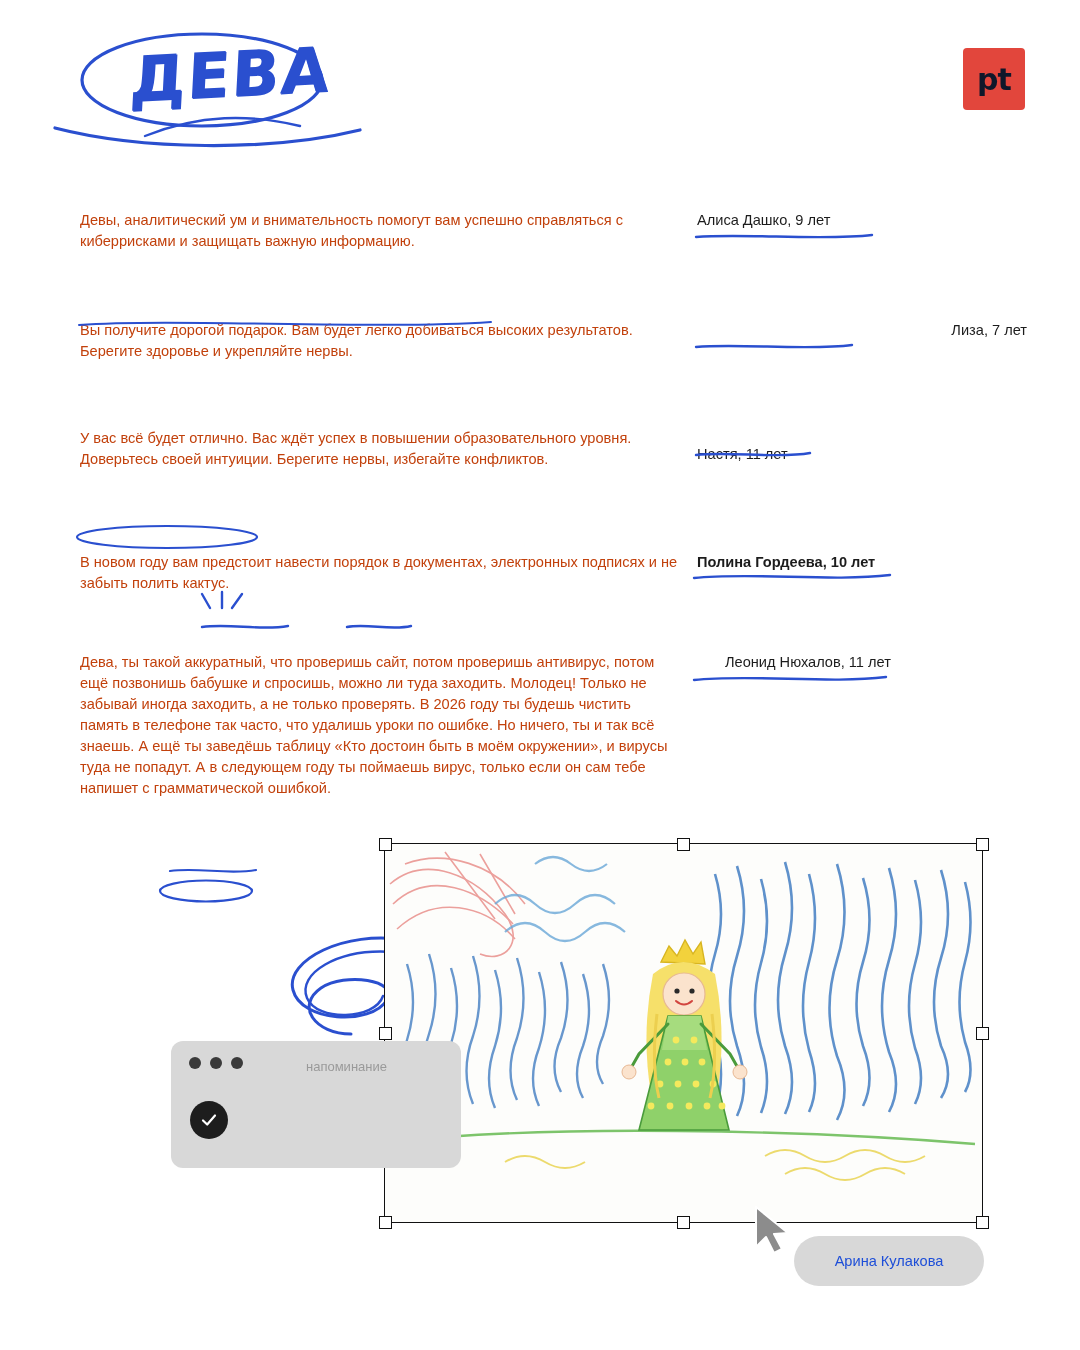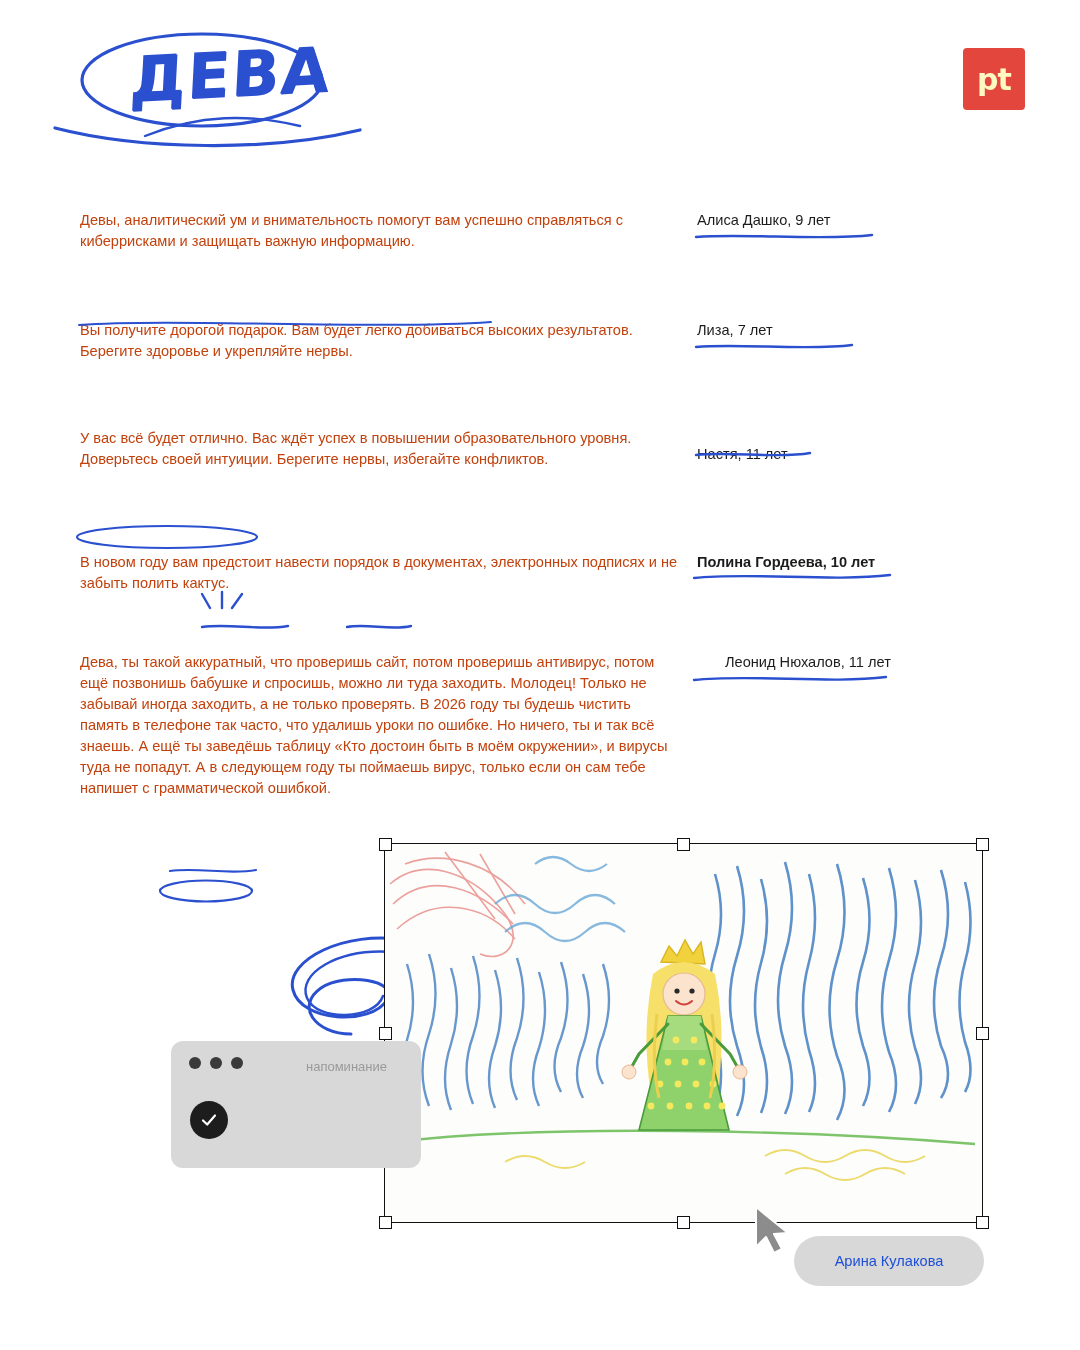--- a/index.html
+++ b/index.html
@@ -43,21 +43,21 @@
     text-shadow: 1px 1px 0 #2a4fcf;
   }
   .logo {
     position: absolute;
     right: 55px;
     top: 48px;
     width: 62px;
     height: 62px;
     background: #e2463c;
     border-radius: 4px;
-    color: #fef9c3;
+    color: #0f172a;
     font-family: "DejaVu Sans", sans-serif;
     font-weight: 700;
     font-size: 30px;
     display: flex;
     align-items: center;
     justify-content: center;
     letter-spacing: -1px;
   }
 
   
@@ -119,21 +119,21 @@
   .h-mr { left: 976px;  top: 1027px; }
   .h-bl { left: 379px;  top: 1216px; }
   .h-bc { left: 677px;  top: 1216px; }
   .h-br { left: 976px;  top: 1216px; }
 
   
   .reminder {
     position: absolute;
     left: 171px;
     top: 1041px;
-    width: 250px;
+    width: 290px;
     height: 127px;
     background: #d8d8d8;
     border-radius: 12px;
     z-index: 7;
   }
   .reminder-dots {
     position: absolute;
     left: 18px; top: 16px;
     display: flex;
     gap: 9px;
@@ -213,21 +213,21 @@
   <div class="entry">
     <div class="entry-text" style="top:20px;">Девы, аналитический ум и внимательность помогут вам успешно справляться с киберрисками и защищать важную информацию.</div>
     <div class="entry-author" style="top:20px;">Алиса Дашко, 9 лет</div>
     <svg class="underline-scribble" style="left:694px; top:42px; width:180px;" viewBox="0 0 180 10">
       <path d="M2 5 C 50 1, 130 9, 178 3" stroke="#2a4fcf" stroke-width="2.4" fill="none" stroke-linecap="round"></path>
     </svg>
   </div>
 
   <div class="entry">
     <div class="entry-text" style="top:130px;">Вы получите дорогой подарок. Вам будет легко добиваться высоких результатов. Берегите здоровье и укрепляйте нервы.</div>
-    <div class="entry-author" style="top:130px;">Лиза, 7 лет</div>
+    <div class="entry-author" style="top:130px;text-align:right;">Лиза, 7 лет</div>
     <svg class="underline-scribble" style="left:76px; top:126px; width:420px; height:18px;" viewBox="0 0 420 18">
       <path d="M3 9 C 100 2, 300 14, 415 6" stroke="#2a4fcf" stroke-width="2" fill="none" stroke-linecap="round"></path>
     </svg>
     <svg class="underline-scribble" style="left:74px; top:334px; width:186px; height:26px;" viewBox="0 0 186 26">
       <ellipse cx="93" cy="13" rx="90" ry="11" stroke="#2a4fcf" stroke-width="2.2" fill="none"></ellipse>
     </svg>
     <svg class="underline-scribble" style="left:694px; top:152px; width:160px;" viewBox="0 0 160 10">
       <path d="M2 5 C 45 1, 115 9, 158 3" stroke="#2a4fcf" stroke-width="2.4" fill="none" stroke-linecap="round"></path>
     </svg>
   </div>

